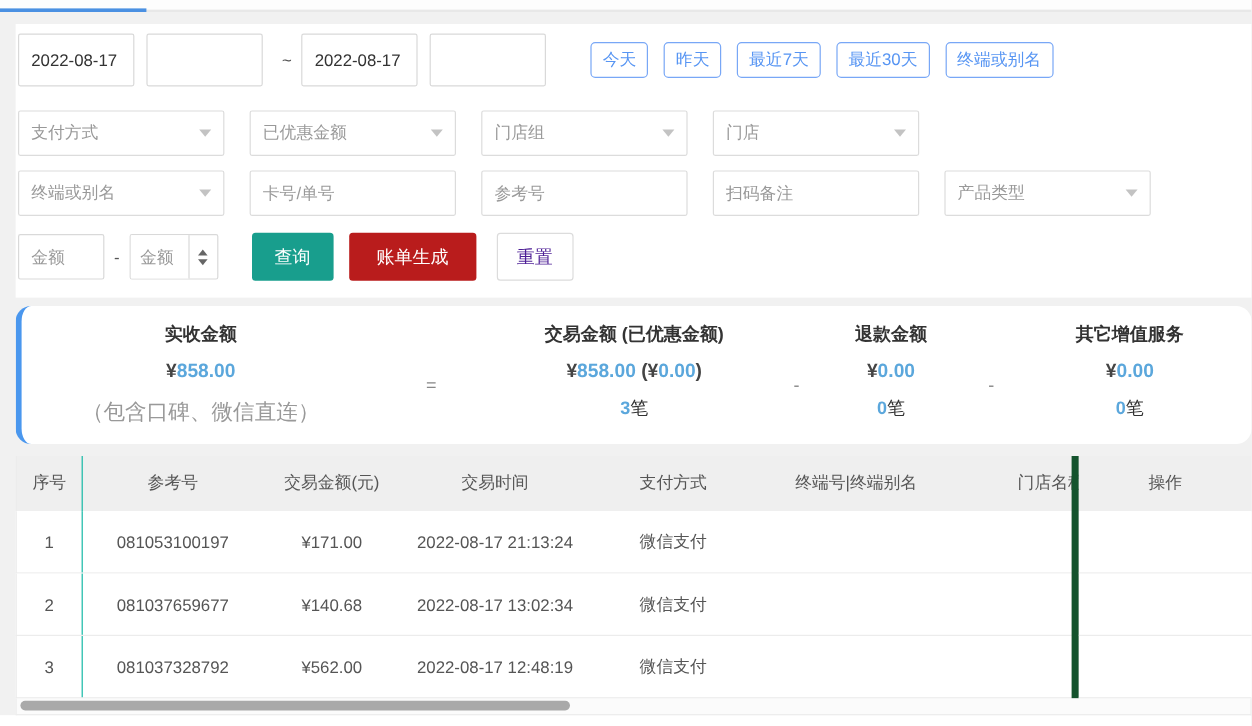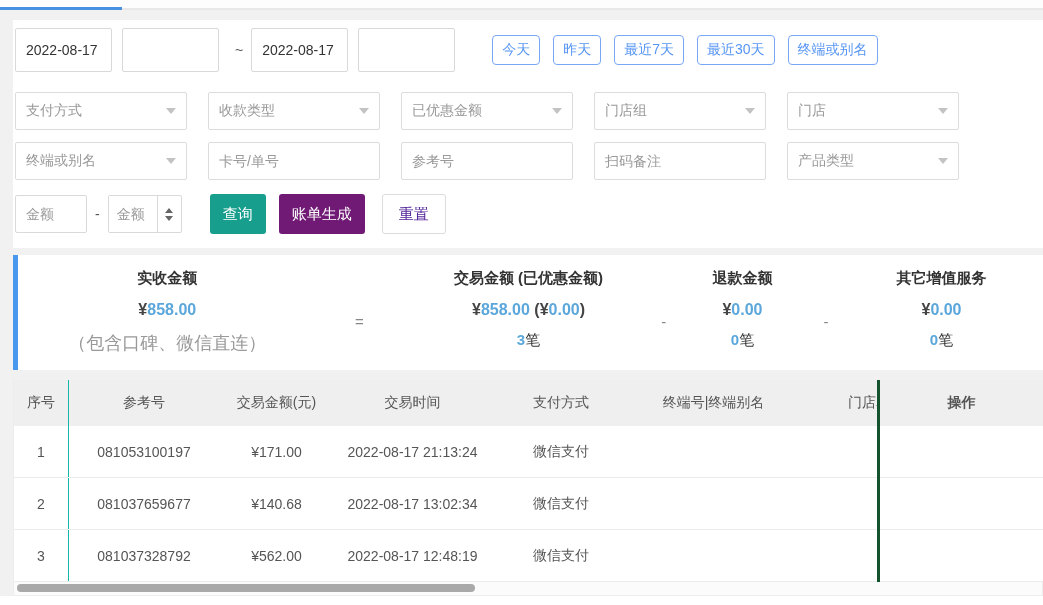--- a/index.html
+++ b/index.html
@@ -48,27 +48,27 @@
   .amt-box input::placeholder { color:#999; }
   .spinner { width:24px; border-left:1px solid #d9d9d9; display:flex; flex-direction:column;
     align-items:center; justify-content:center; gap:3px; cursor:pointer; }
   .sp-up { width:0; height:0; border-left:4px solid transparent; border-right:4px solid transparent;
     border-bottom:5px solid #666; }
   .sp-down { width:0; height:0; border-left:4px solid transparent; border-right:4px solid transparent;
     border-top:5px solid #666; }
 
   .btn { height:40px; border:none; border-radius:3px; font-size:15px; cursor:pointer; color:#fff;
     font-family:"Liberation Sans","DejaVu Sans",sans-serif; }
-  .btn-search { width:56px; background:#189e8d; margin-left:28px;text-align:center; }
-  .btn-bill { width:86px; background:#701a75; margin-left:13px; }
+  .btn-search { width:68px; background:#189e8d; margin-left:28px;text-align:center; }
+  .btn-bill { width:106px; background:#b91c1c; margin-left:13px; }
   .btn-reset { width:64px; background:#fff; border:1px solid #dcdcdc; color:#4c1d95; margin-left:17px; }
 
   
   .summary { margin-left:13px; margin-top:7px; background:#fff; border-left:5px solid #4a97ee;
-    display:flex; padding:14px 0 15px 0; }
+    display:flex; padding:14px 0 15px 0;border-radius:13px; }
   .s-col { text-align:center; }
   .s-c1 { width:300px; } .s-c2 { width:254px; } .s-c3 { width:140px; } .s-c4 { width:204px; }
   .s-op { text-align:center; color:#888; font-size:15px; padding-top:44px; }
   .s-op1 { width:86px; } .s-op2 { width:18px; } .s-op3 { width:28px; }
   .s-label { font-size:15px; font-weight:bold; color:#333; margin-bottom:13px; }
   .s-amount { font-size:16px; font-weight:bold; color:#444; margin-bottom:12px; }
   .s-amount .num { color:#5ba7dc; }
   .s-sub { font-size:18px; color:#999; }
   .s-count { font-size:15px; color:#333; }
   .s-count .num { color:#5ba7dc; font-weight:bold; }
@@ -78,21 +78,21 @@
   .thead { display:flex; background:#efefef; height:46px; align-items:center; color:#555;
     font-size:14px; border-left:1px solid #ececec; }
   .trow { display:flex; height:52px; align-items:center; border-bottom:1px solid #ececec;
     color:#555; font-size:14px; background:#fff; border-left:1px solid #ececec; }
   .cell { text-align:center; overflow:hidden; white-space:nowrap; }
   .c0 { width:55px; border-right:1px solid #14b8a6; align-self:stretch; display:flex;
     align-items:center; justify-content:center; }
   .c1 { width:150px; } .c2 { width:115px; } .c3 { width:157px; } .c4 { width:140px; }
   .c5 { width:165px; } .c6 { width:160px; }
 
-  .fixed-col { position:absolute; top:0; right:0; width:166px; border-left:3px solid #14532d;font-weight:bold; }
+  .fixed-col { position:absolute; top:0; right:0; width:150px; border-left:6px solid #14532d; }
   .fixed-col .fh { height:46px; background:#efefef; display:flex; align-items:center;
     justify-content:center; color:#555; font-size:14px; }
   .fixed-col .fc { height:52px; background:#fff; border-bottom:1px solid #ececec; }
 
   .hscroll { margin-left:13px; width:1030px; height:14px; background:#fbfbfb;
     border:1px solid #ededed; border-top:none; position:relative; }
   .hthumb { position:absolute; left:3px; top:2px; width:458px; height:8px; background:#a9a9a9;
     border-radius:4px; cursor:pointer; }
   .footer-strip { height:9px; background:#fff; margin-top:0; }
 </style>
@@ -117,24 +117,20 @@
     <button class="quick-btn">最近30天</button>
     <button class="quick-btn">终端或别名</button>
   </div>
 
   <div class="frow frow-b">
     <div class="field sel">
       <span class="sel-label">支付方式</span>
       <span class="caret"></span>
     </div>
     <div class="field sel">
-      <span class="sel-label">收款类型</span>
-      <span class="caret"></span>
-    </div>
-    <div class="field sel">
       <span class="sel-label">已优惠金额</span>
       <span class="caret"></span>
     </div>
     <div class="field sel">
       <span class="sel-label">门店组</span>
       <span class="caret"></span>
     </div>
     <div class="field sel">
       <span class="sel-label">门店</span>
       <span class="caret"></span>

